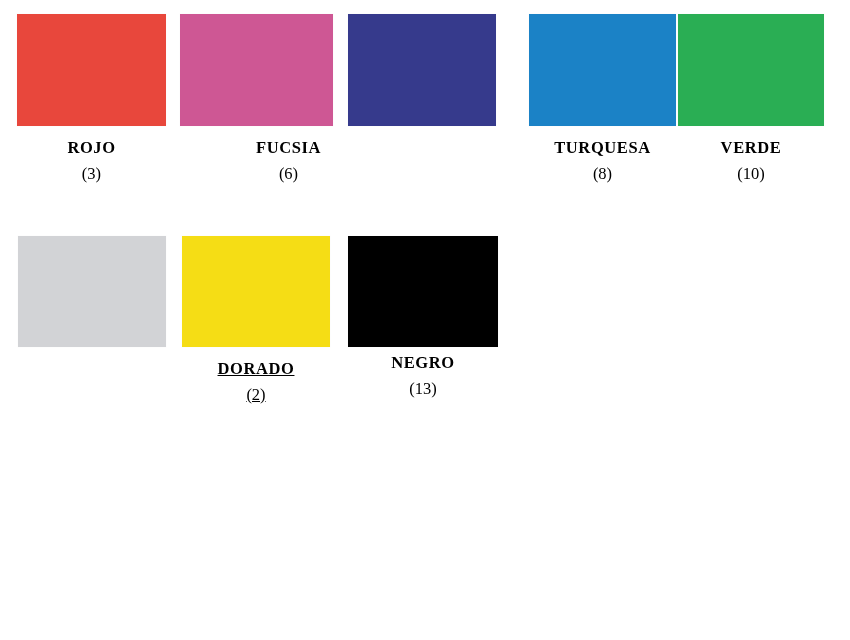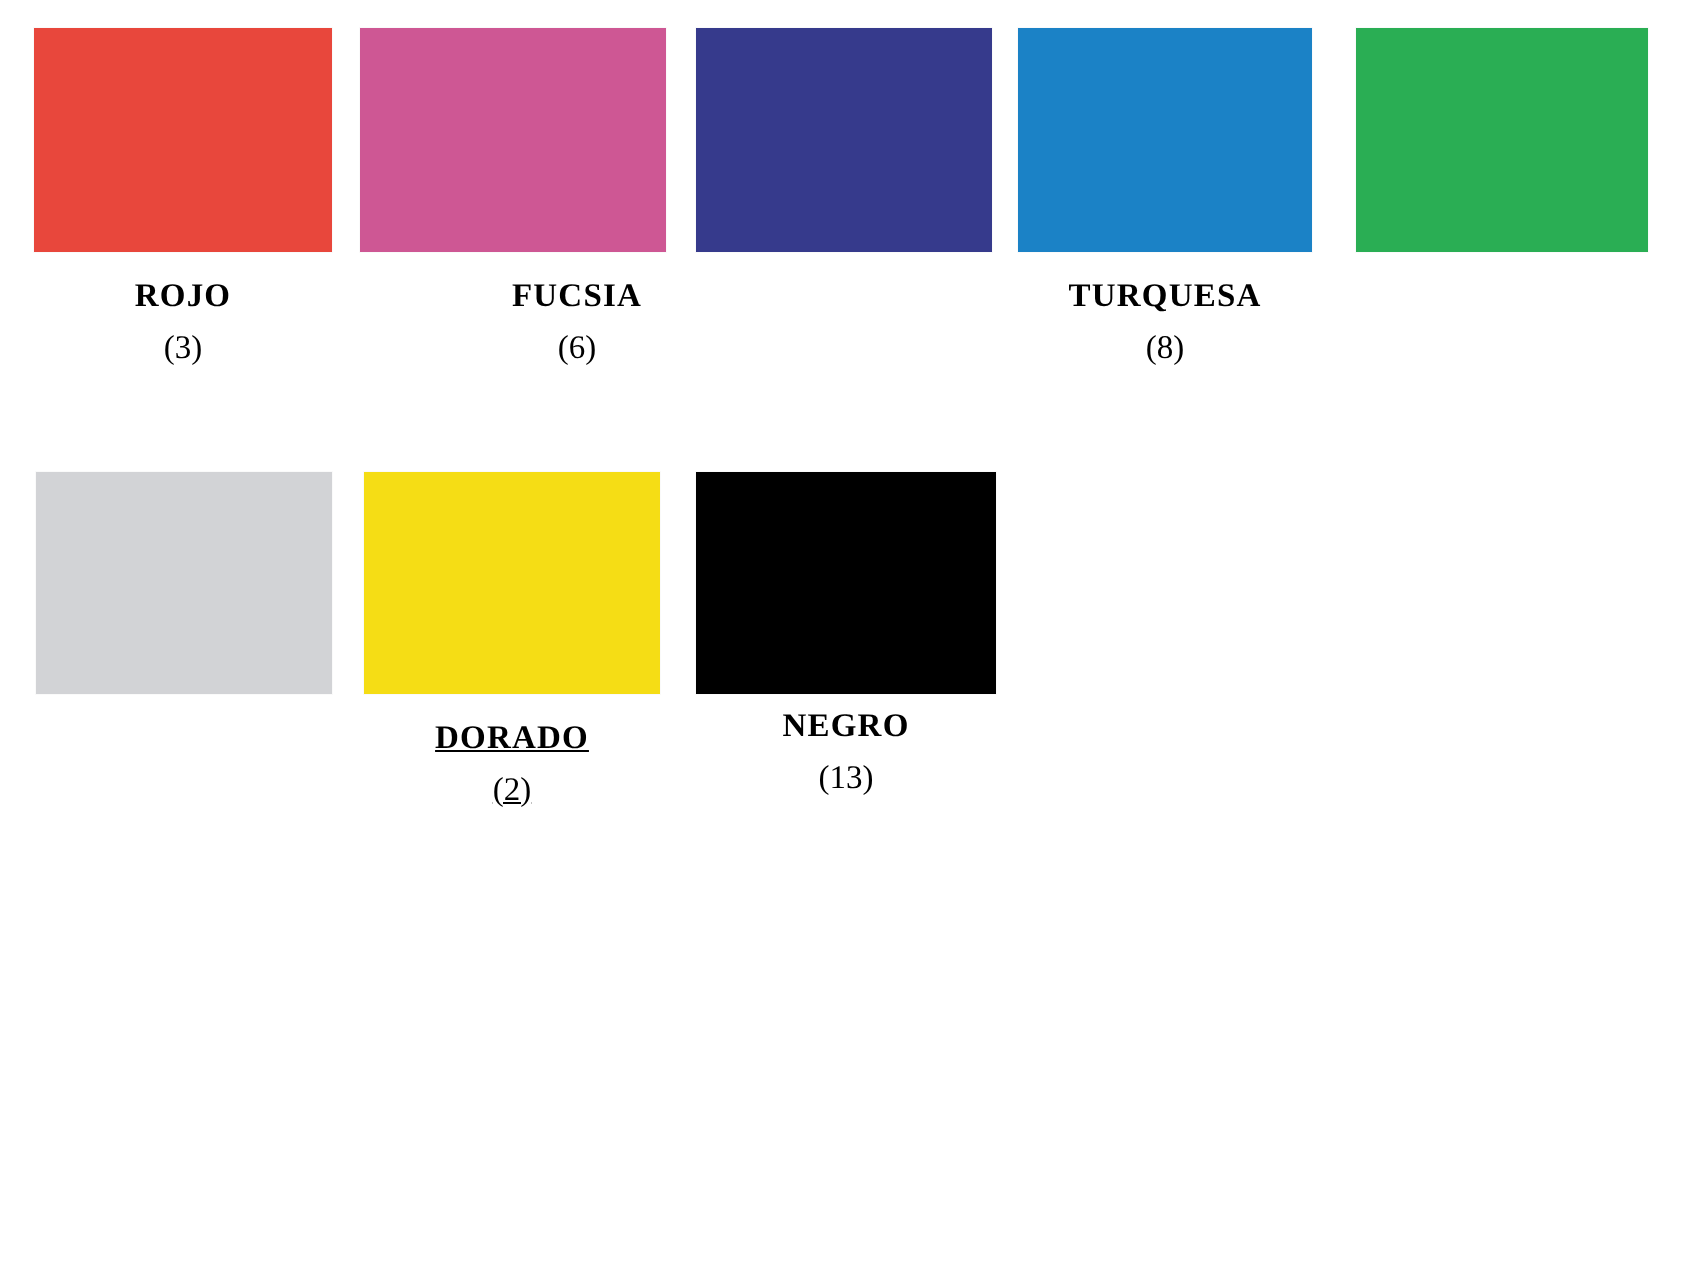--- a/index.html
+++ b/index.html
@@ -86,29 +86,33 @@
       <div class="swatch-cell" style="left: 180px; width: 153px;">
         <div class="swatch-chip" style="width: 153px; height: 112px; background: rgb(206, 87, 148);"></div>
         <div class="swatch-caption" style="top: 126px; margin-left: 32px;">
           <span class="swatch-name">FUCSIA</span>
           <span class="swatch-count">(6)</span>
         </div>
       </div>
       <div class="swatch-cell" style="left: 348px; width: 148px;">
         <div class="swatch-chip" style="width: 148px; height: 112px; background: rgb(54, 58, 140);"></div>
       </div>
-      <div class="swatch-cell" style="left: 509px; width: 147px; font-family: Liberation Serif, serif;">
+      <div class="swatch-cell" style="left: 529px; width: 147px; font-family: Liberation Serif, serif;">
         <div class="swatch-chip" style="width: 147px; height: 112px; background: rgb(27, 130, 198);"></div>
         <div class="swatch-caption" style="top: 126px;">
           <span class="swatch-name">TURQUESA</span>
           <span class="swatch-count">(8)</span>
         </div>
       </div>
       <div class="swatch-cell" style="left: 678px; width: 146px;">
         <div class="swatch-chip" style="width: 146px; height: 112px; background: rgb(42, 174, 84);"></div>
+        <div class="swatch-caption" style="top: 126px;">
+          <span class="swatch-name">VERDE</span>
+          <span class="swatch-count">(10)</span>
+        </div>
       </div>
     </div>
   <div class="swatch-row" id="swatch-row-2" style="top: 236px;">
       <div class="swatch-cell" style="left: 18px; width: 148px;">
         <div class="swatch-chip" style="width: 148px; height: 111px; background: rgb(210, 211, 214);"></div>
       </div>
       <div class="swatch-cell" style="left: 182px; width: 148px;">
         <div class="swatch-chip" style="width: 148px; height: 111px; background: rgb(245, 221, 21);"></div>
         <div class="swatch-caption" style="top: 125px; text-decoration: underline;">
           <span class="swatch-name">DORADO</span>

